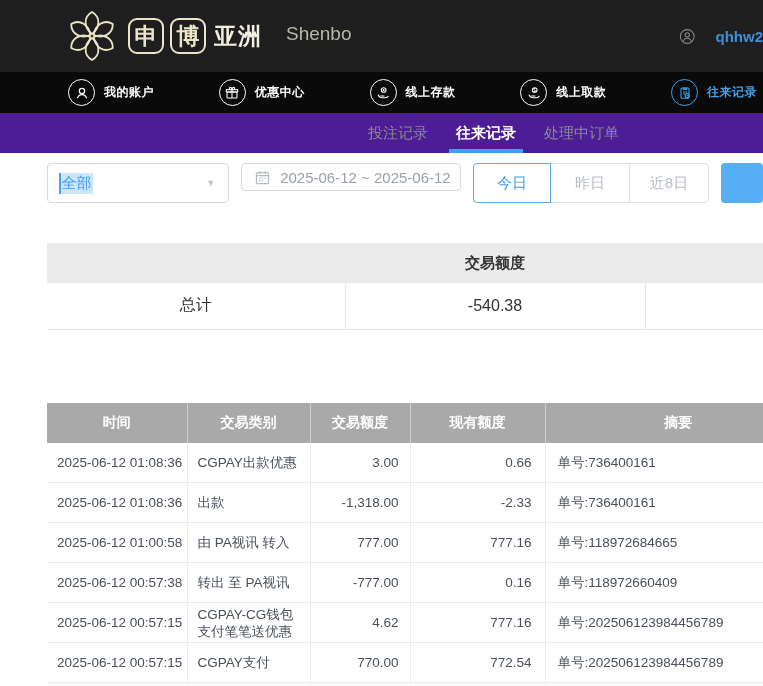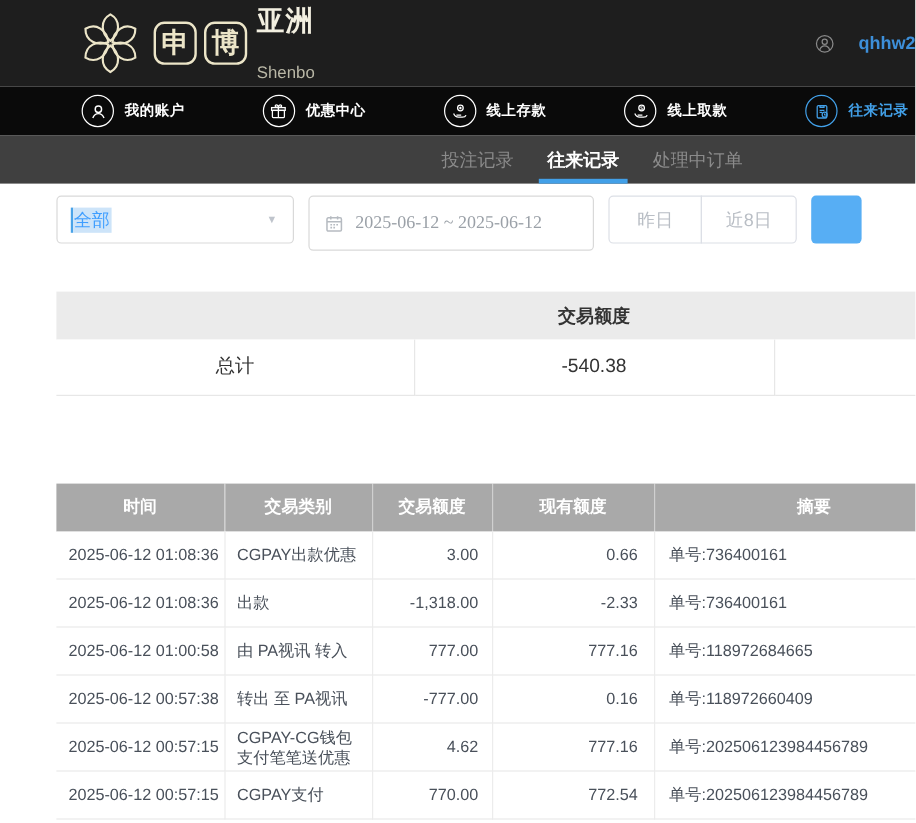--- a/index.html
+++ b/index.html
@@ -7,58 +7,58 @@
   body { font-family:"Liberation Sans","DejaVu Sans",sans-serif; background:#fff; }
   .page { position:relative; width:763px; height:686px; overflow:hidden; background:#fff; }
 
   
   .top-header { height:72px; background:#1e1e1e; display:flex; align-items:center; }
   .brand { display:flex; align-items:center; margin-left:66px; cursor:pointer; }
   .flower { width:52px; height:52px; margin-right:10px; }
   .logo-box { width:36px; height:36px; border:2px solid #ece5c8; border-radius:9px;
     color:#ece5c8; font-size:23px; font-weight:bold; display:flex; align-items:center;
     justify-content:center; margin-right:6px; }
-  .brand-right { display:flex; flex-direction:column; line-height:1.05; margin-left:2px;gap:24px; }
+  .brand-right { display:flex; line-height:1.05; margin-left:2px;gap:24px; }
   .brand-region { color:#f2efe0; font-size:23px; font-weight:bold; letter-spacing:1px; }
-  .brand-sub { color:#b9b7a6; font-size:14px;text-align:center; }
+  .brand-sub { color:#b9b7a6; font-size:19px;text-align:center; }
   .user-block { margin-left:auto; display:flex; align-items:center; gap:20px; width:84px; }
   .user-icon { width:25px; height:25px; color:#8a8a8a; }
   .user-name { color:#3d8fd9; font-size:15px; font-weight:bold; white-space:nowrap; }
 
   
   .main-nav { height:41px; background:#0a0a0a; display:flex; align-items:center;
     padding:0 6px 0 68px; justify-content:space-between; }
   .nav-item { display:flex; align-items:center; gap:9px; color:#fff; cursor:pointer; }
   .nav-item.active { color:#42a0e8; }
   .nav-circle { width:27px; height:27px; border:1.5px solid currentColor; border-radius:50%;
     display:flex; align-items:center; justify-content:center; }
   .nav-circle svg { width:16px; height:16px; }
   .nav-label { font-size:12px; font-weight:bold; letter-spacing:.5px; }
 
   
-  .sub-nav { height:40px; background:#404040; display:flex; align-items:stretch;
+  .sub-nav { height:40px; background:#4c1d95; display:flex; align-items:stretch;
     padding-left:368px; gap:28px;font-family:Liberation Serif, serif; }
   .tab { position:relative; display:flex; align-items:center; font-size:15px;
     color:#8b8b8b; cursor:pointer; white-space:nowrap; }
   .tab.active { color:#fff; font-weight:bold; }
   .tab.active::after { content:""; position:absolute; left:-7px; right:-7px; bottom:0;
     height:4px; background:#42a0e8; }
 
   
   .content { padding-left:47px; background:#fff; }
 
   .filter-row { display:flex; margin-top:10px; height:40px; }
   .select-box { position:relative; width:198px; height:40px; border:1px solid #d9d9d9;
     border-radius:4px; background:#fff; display:flex; align-items:center; cursor:pointer;text-align:center; }
   .caret-bar { display:inline-block; width:1.5px; height:21px; background:#4aa3e8; margin-left:11px; }
   .select-value { font-size:15px; color:#3f9eff; background:#cde4f9; padding:1px 1px; }
   .select-caret { position:absolute; right:13px; top:50%; transform:translateY(-50%);
     font-size:9px; color:#bfc4cc; }
-  .date-box { width:238px; height:46px; margin-left:12px; border:1px solid #d9d9d9;
-    border-radius:4px; display:flex; align-items:center; gap:9px; padding-left:12px; cursor:pointer;font-family:Liberation Serif, serif; }
+  .date-box { width:238px; height:28px; margin-left:12px; border:1px solid #d9d9d9;
+    border-radius:4px; display:flex; align-items:center; gap:9px; padding-left:12px; cursor:pointer; }
   .cal-icon { width:17px; height:17px; color:#b6bbc1; flex:0 0 auto; }
   .date-text { font-size:15px; color:#9ba1a8; white-space:nowrap; }
   .btn-group { display:flex; margin-left:12px; }
   .qbtn { height:40px; width:80px; background:#fff; border:1px solid #dcdfe6;
     font-size:15px; color:#b9bec5; margin-left:-1px; cursor:pointer;
     font-family:inherit; position:relative; }
   .qbtn:first-child { border-radius:4px 0 0 4px; margin-left:0; width:78px; }
   .qbtn:last-child { border-radius:0 4px 4px 0; }
   .qbtn.active { color:#3e9ce7; border-color:#57a9ee; z-index:1; }
   .search-btn { width:42px; height:40px; margin-left:12px; background:#57aef4;
@@ -204,20 +204,21 @@
       </div>
       <div class="date-box">
         <svg class="cal-icon" viewBox="0 0 24 24" fill="none" stroke="currentColor" stroke-width="1.8">
           <rect x="3.5" y="5" width="17" height="15.5" rx="1.5"></rect>
           <path d="M3.5 9.5 h17 M8 3 v4 M16 3 v4"></path>
           <path d="M7.5 13 h2 M11 13 h2 M14.5 13 h2 M7.5 16.5 h2 M11 16.5 h2"></path>
         </svg>
         <span class="date-text">2025-06-12 ~ 2025-06-12</span>
       </div>
       <div class="btn-group">
+        <button class="qbtn active">今日</button>
         <button class="qbtn">昨日</button>
         <button class="qbtn">近8日</button>
       </div>
       <button class="search-btn"></button>
     </div>
 
     <table class="summary-table">
       <colgroup>
           <col style="width:298px">
           <col style="width:300px">

